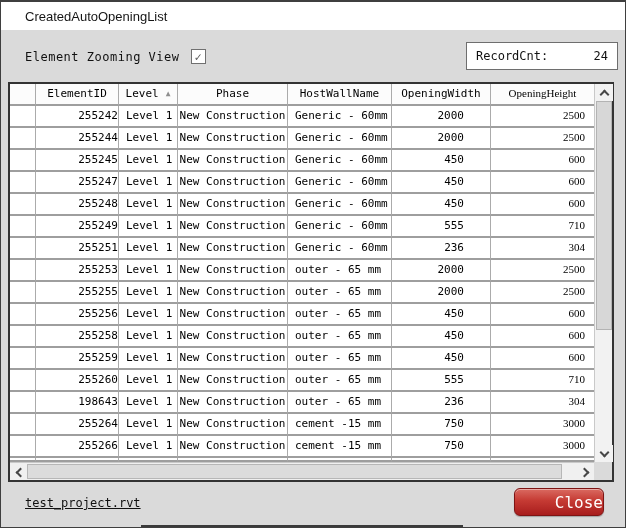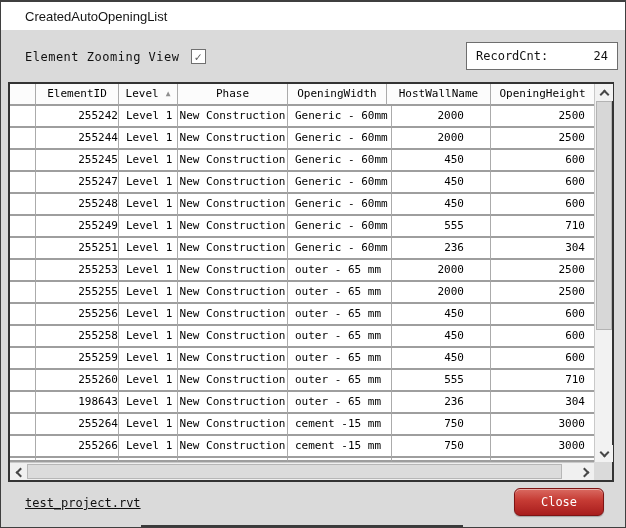--- a/index.html
+++ b/index.html
@@ -49,21 +49,21 @@
     font-size: 11px; color: #000; line-height: 19px; white-space: nowrap; overflow: hidden;
     background: #fff;
   }
   .hcell { background: #fcfcfc; text-align: center; position: relative; }
   .c0 { width: 26px; }
   .c1 { width: 83px; text-align: right; }
   .c2 { width: 59px; text-align: left; padding-left: 7px; }
   .c3 { width: 110px; text-align: center; }
   .c4 { width: 104px; text-align: left; padding-left: 7px; }
   .c5 { width: 99px; text-align: right; padding-right: 26px; }
-  .c6 { width: 103px; text-align: right; padding-right: 9px; border-right: none; }
+  .c6 { width: 103px; text-align: right; padding-right: 9px; border-right: none; font-family: Liberation Serif, serif; }
   .hcell.c1, .hcell.c2, .hcell.c4, .hcell.c5, .hcell.c6 { text-align: center; padding: 0; }
   .sort-arrow { font-size: 8px; color: #8f8f8f; margin-left: 7px; vertical-align: 1px; }
 
   
   .vscroll {
     position: absolute; right: 0; top: 0; width: 18px; height: 378px;
     background: #f2f2f2; border-left: 1px solid #c9c9c9;
   }
   .varrow { position: absolute; left: 0; width: 18px; height: 17px; display: flex; align-items: center; justify-content: center; background: #f2f2f2; }
   .varrow.up { top: 0; } .varrow.down { bottom: 0; }
@@ -87,23 +87,24 @@
   .chev.down  { transform: rotate(45deg); margin-bottom: 3px; }
   .chev.left  { transform: rotate(135deg); margin-left: 3px; }
   .chev.right { transform: rotate(-45deg); margin-right: 3px; }
 
   
   .filename { position: absolute; left: 24px; top: 466px; font-size: 12px; color: #111; text-decoration: underline; }
   .close-btn {
     position: absolute; left: 513px; top: 458px; width: 90px; height: 28px;
     border: 1px solid #7e1414; border-radius: 6px;
     background: linear-gradient(#da6a61 0%, #c53a33 45%, #a81d1d 100%);
-    color: #ffffff; font-family: "DejaVu Sans Mono", monospace; font-size: 12px;
+    color: #ffffff; font-family: "DejaVu Sans Mono", monospace; font-size: 16px;
     box-shadow: inset 0 1px 0 rgba(255,255,255,0.45), 0 1px 1px rgba(0,0,0,0.25);
     cursor: pointer;
+    text-align: right;
   }
   .bottom-edge { position: absolute; left: 140px; bottom: 0; width: 322px; height: 2px; background: #3a3a3a; }
 </style>
 </head>
 <body>
 
 <div class="window">
   <div class="titlebar">
     <span>CreatedAutoOpeningList</span>
   </div>
@@ -122,22 +123,22 @@
       <span>24</span>
     </div>
 
     <div class="grid">
       <div class="grid-main">
         <div class="grow" id="grid-header">
             <div class="cell c0 hcell"></div>
             <div class="cell c1 hcell">ElementID</div>
             <div class="cell c2 hcell">Level<span class="sort-arrow">▲</span></div>
             <div class="cell c3 hcell">Phase</div>
+            <div class="cell c4 hcell">HostWallName</div>
             <div class="cell c5 hcell">OpeningWidth</div>
-            <div class="cell c4 hcell">HostWallName</div>
             <div class="cell c6 hcell">OpeningHeight</div>
           </div>
         <div id="grid-rows">
             <div class="grow">
               <div class="cell c0"></div>
               <div class="cell c1">255242</div>
               <div class="cell c2">Level 1</div>
               <div class="cell c3">New Construction</div>
               <div class="cell c4">Generic - 60mm</div>
               <div class="cell c5">2000</div>

